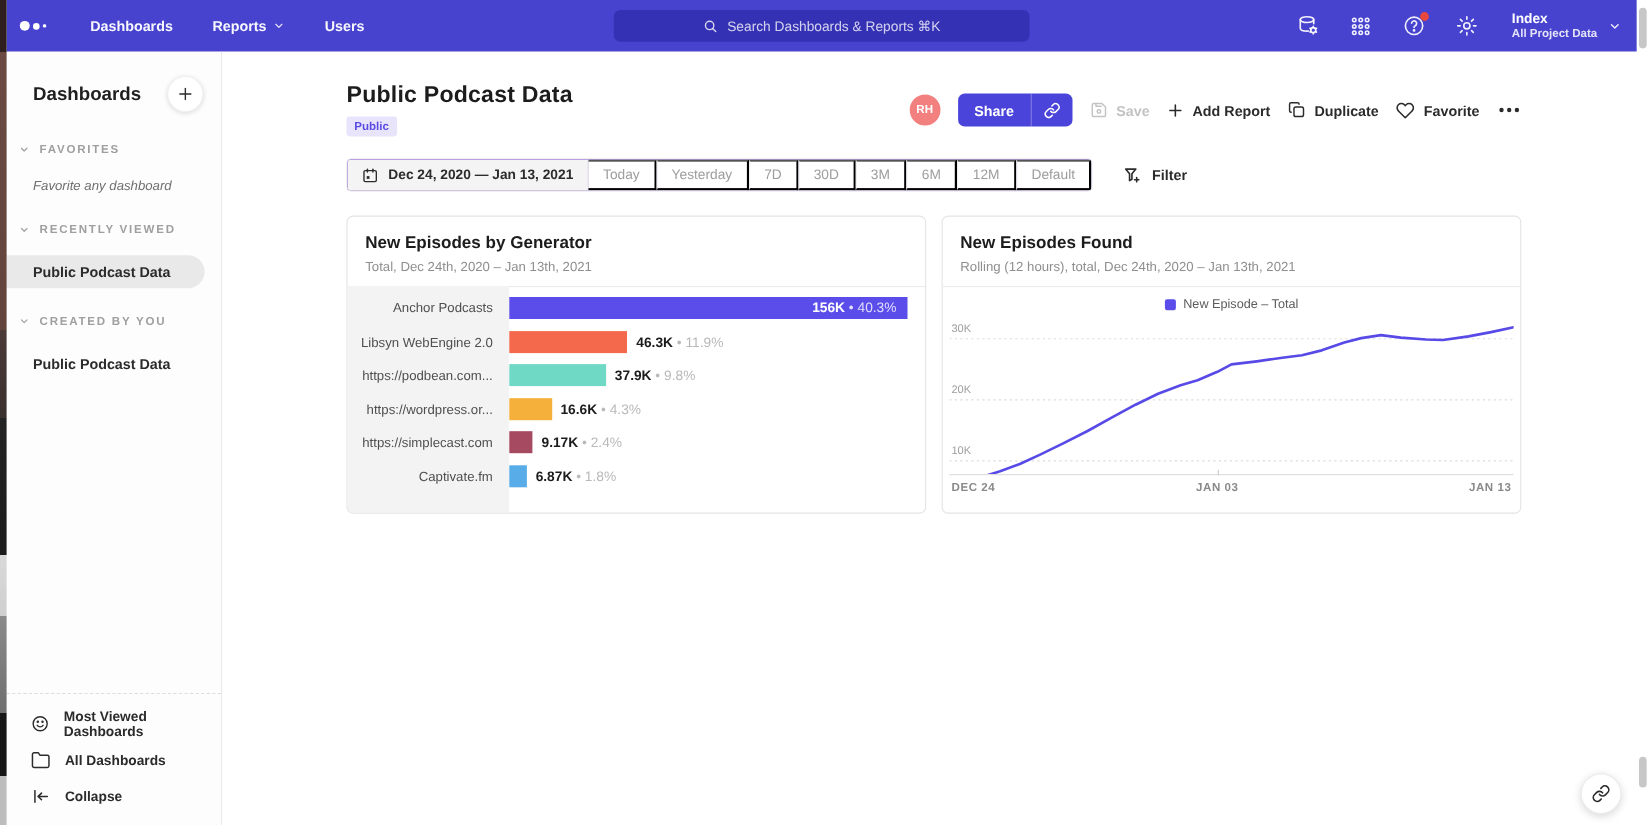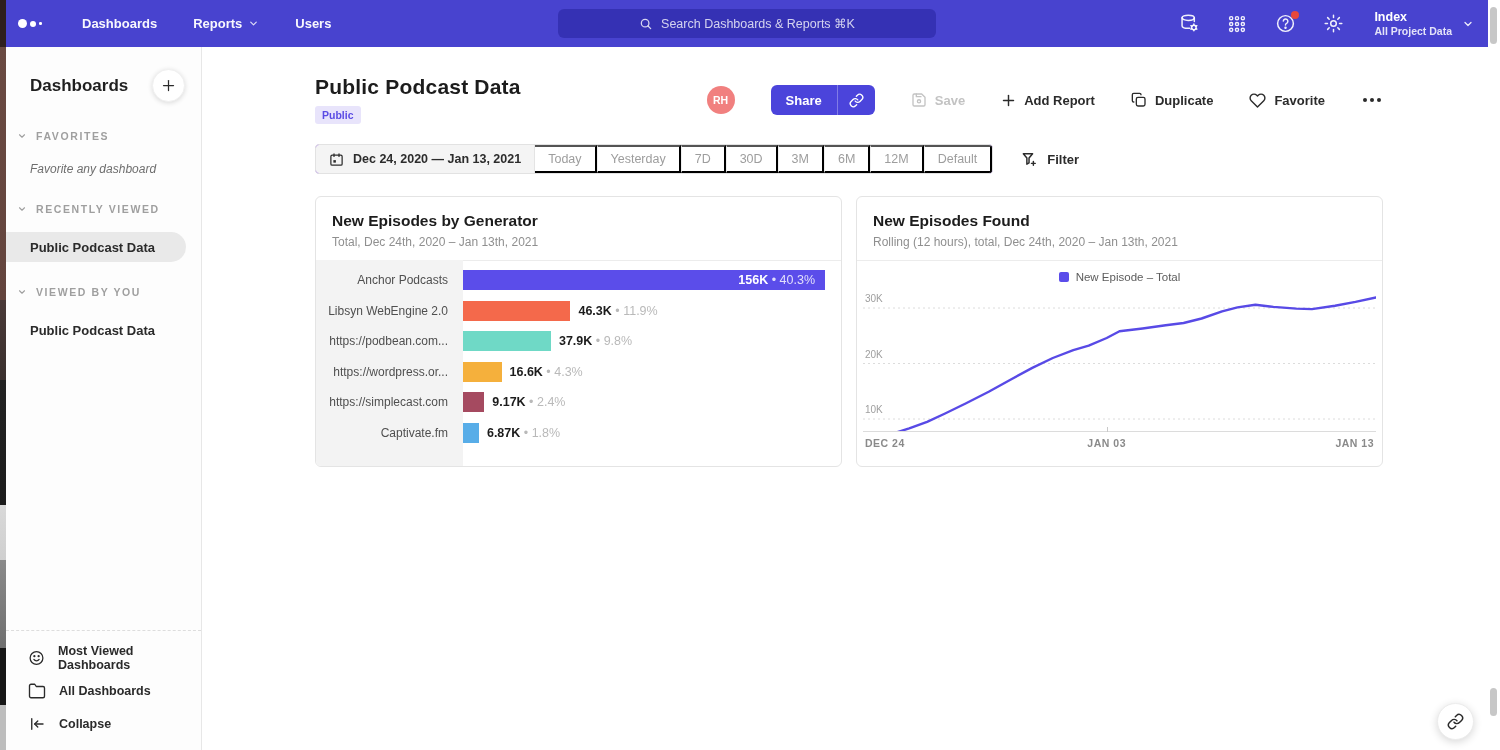--- a/index.html
+++ b/index.html
@@ -60,21 +60,21 @@
   .sb-item.active { background:#e9e9e9; border-radius:0 16px 16px 0; width:180px; }
   .sb-footer { position:absolute; left:0; bottom:0; width:100%; padding:10px 0 10px 0; border-top:1px dashed #ddd; }
   .sb-foot-item { display:flex; align-items:center; gap:13px; padding-left:22px; height:33px; font-size:12.5px; font-weight:700; color:#2b2b2b; cursor:pointer; }
   .sb-foot-item svg { color:#2b2b2b; }
 
   
   .main { position:absolute; left:196px; top:47px; width:1286px; height:703px; background:#fff; padding:28px 0 0 113px; }
   .page-header { display:flex; align-items:flex-start; width:1068px; }
   .ph-left .page-title { font-size:21px; font-weight:700; color:#1c1c1c; letter-spacing:.2px; }
   .badge { display:inline-block; margin-top:7px; background:#e8e4fb; color:#5a4be4; font-size:10.5px; font-weight:700; padding:3px 7px; border-radius:3px; }
-  .ph-actions { margin-left:auto; display:flex; align-items:center; gap:36px; margin-top:10px;justify-content:center; }
+  .ph-actions { margin-left:auto; display:flex; align-items:center; gap:16px; margin-top:10px;justify-content:center; }
   .avatar { width:28px; height:28px; border-radius:50%; background:#f1807f; color:#fff; font-size:10.5px; font-weight:700; display:flex; align-items:center; justify-content:center; cursor:pointer; }
   .share-split { display:inline-flex; height:30px; border-radius:6px; overflow:hidden; background:#4b44db; cursor:pointer; }
   .share-main { padding:0 15px; display:flex; align-items:center; color:#fff; font-size:13px; font-weight:700; }
   .share-sep { width:1px; background:rgba(255,255,255,0.3); }
   .share-link { padding:0 11px; display:flex; align-items:center; color:#fff; }
   .action-btn { display:flex; align-items:center; gap:8px; font-size:13px; font-weight:700; color:#2b2b2b; cursor:pointer; white-space:nowrap; }
   .action-btn svg { color:#2b2b2b; }
   .action-btn.disabled, .action-btn.disabled svg { color:#c3c3c3; cursor:default; }
   .more-dots { display:flex; gap:3px; cursor:pointer; padding:4px 2px; }
   .more-dots i { width:4px; height:4px; border-radius:50%; background:#2b2b2b; }
@@ -238,21 +238,21 @@
             <polyline points="6 9 12 15 18 9"></polyline>
           </svg>
         <span class="lbl">RECENTLY VIEWED</span>
       </div>
       <div class="sb-item active">Public Podcast Data</div>
 
       <div class="sb-section-header" style="margin-top:21px;">
         <svg class="ic" width="10" height="10" viewBox="0 0 24 24" fill="none" stroke="currentColor" stroke-width="2.6" stroke-linecap="round" stroke-linejoin="round">
             <polyline points="6 9 12 15 18 9"></polyline>
           </svg>
-        <span class="lbl">VIEWED BY YOU</span>
+        <span class="lbl">CREATED BY YOU</span>
       </div>
       <div class="sb-item">Public Podcast Data</div>
 
       <div class="sb-footer">
         <div class="sb-foot-item">
           <svg class="ic" width="18" height="18" viewBox="0 0 24 24" fill="none" stroke="currentColor" stroke-width="1.8" stroke-linecap="round">
               <circle cx="12" cy="12" r="9"></circle>
               <path d="M8.3 14s1.3 1.9 3.7 1.9 3.7-1.9 3.7-1.9"></path>
               <circle cx="9" cy="9.5" r="0.7" fill="currentColor"></circle>
               <circle cx="15" cy="9.5" r="0.7" fill="currentColor"></circle>

